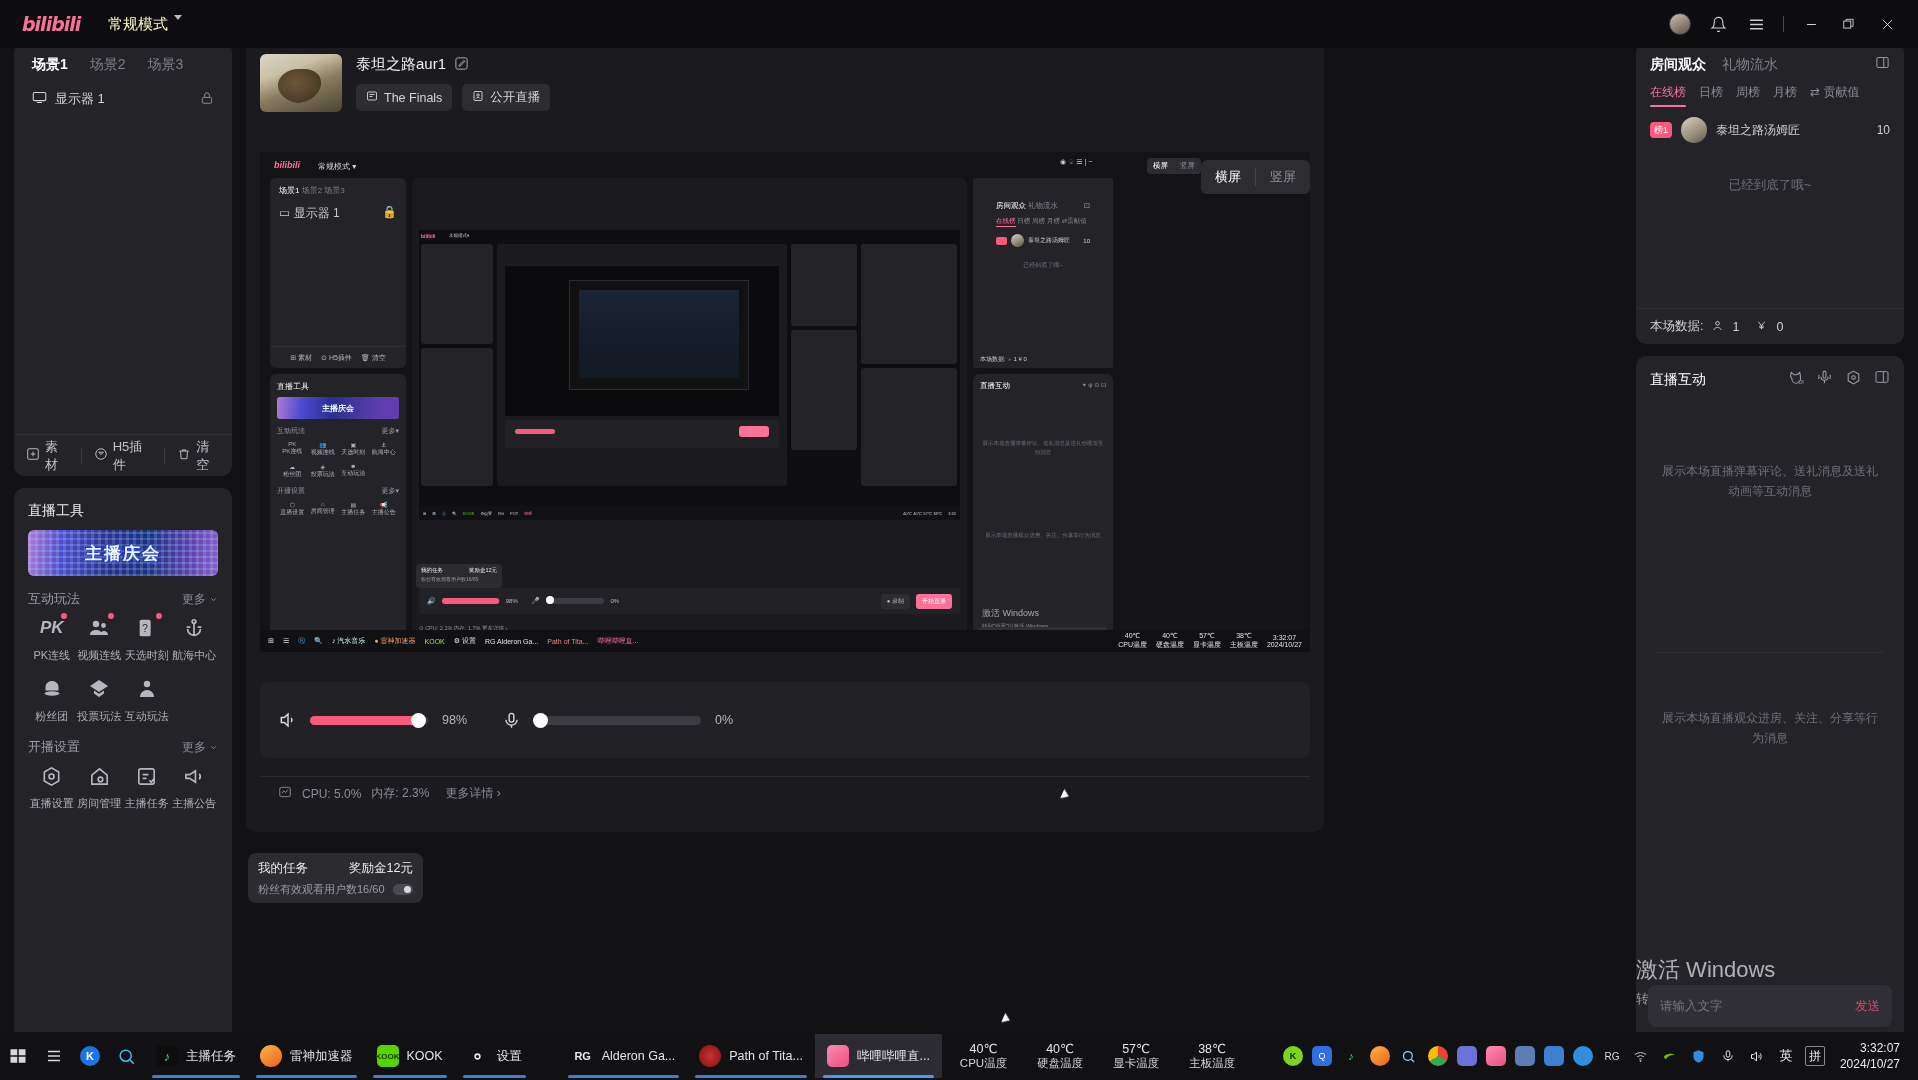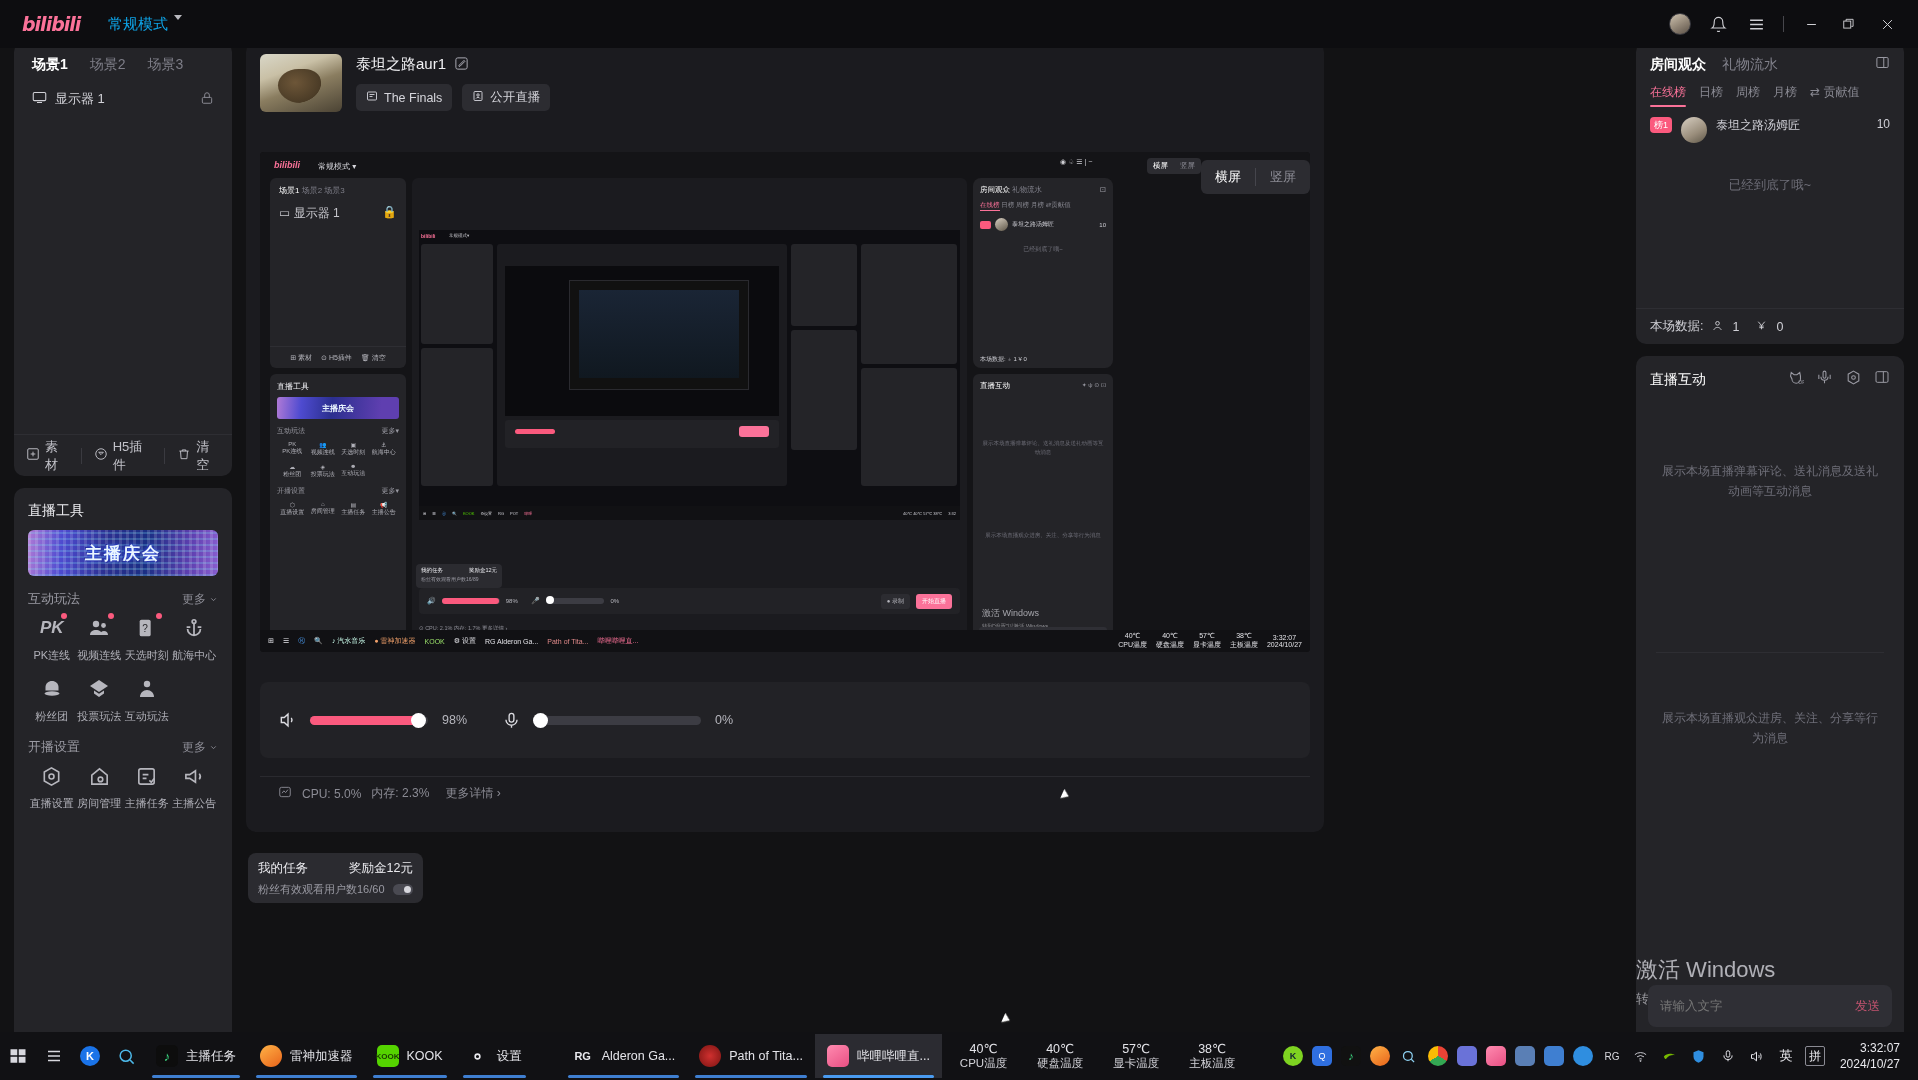--- a/index.html
+++ b/index.html
@@ -6,21 +6,21 @@
   html,body { width:1918px; height:1080px; overflow:hidden; background:#0e0e11;
     font-family:"Liberation Sans","DejaVu Sans",sans-serif; color:#e8e8ea; }
   .app { position:relative; width:1918px; height:1080px; background:#121214; }
 
   
   .titlebar { position:absolute; left:0; top:0; width:1918px; height:48px;
     background:#0d0d10; display:flex; align-items:center; padding:0 10px; z-index:40; }
   .logo { width:64px; height:24px; margin-left:12px; display:flex; align-items:center;
     font-weight:bold; font-size:19px; color:#fb7299; letter-spacing:-1px;
     font-family:"DejaVu Sans",sans-serif; font-style:italic; }
-  .mode-sel { margin-left:22px; font-size:15px; color:#0ea5e9; display:flex; align-items:flex-start; gap:6px; cursor:pointer;}
+  .mode-sel { margin-left:22px; font-size:15px; color:#fef9c3; display:flex; align-items:flex-start; gap:6px; cursor:pointer;}
   .caret { width:0;height:0;border-left:4px solid transparent;border-right:4px solid transparent;border-top:5px solid #b9b9bf; display:inline-block;}
   .tb-right { margin-left:auto; display:flex; align-items:center; gap:16px; padding-right:10px; }
   .avatar-sm { width:22px;height:22px;border-radius:50%;
     background:linear-gradient(150deg,#cfc3b0,#8f8374 55%,#5b5147); border:1px solid #3a3a40;}
   .ticon { width:22px;height:22px; display:flex;align-items:center;justify-content:center;
     color:#cfcfd4; cursor:pointer;}
   .tsep { width:1px;height:16px;background:#46464c; }
 
   
   .panel { background:#242428; border-radius:10px; }
@@ -106,21 +106,21 @@
   .rp { background:#242428; border-radius:10px; }
   .rp-head { display:flex; align-items:center; padding:13px 14px 8px 14px; gap:16px; }
   .rp-h1 { font-size:14px; color:#fff; font-weight:bold; cursor:pointer;}
   .rp-h2 { font-size:14px; color:#82828c; cursor:pointer;}
   .rp-head .exp { margin-left:auto; color:#9a9aa3; cursor:pointer;}
   .rp-tabs { display:flex; gap:13px; padding:2px 14px 0 14px; }
   .rp-tab { font-size:12px; color:#8a8a93; padding-bottom:6px; cursor:pointer; position:relative; }
   .rp-tab.active { color:#fb7299; }
   .rp-tab.active:after { content:''; position:absolute; left:0; bottom:0; width:100%; height:2px;
     background:#fb7299; border-radius:1px; }
-  .rank-row { display:flex; align-items:flex-start; gap:9px; padding:10px 14px 6px 14px; }
+  .rank-row { display:flex; align-items:center; gap:9px; padding:10px 14px 6px 14px; }
   .rank-badge { width:22px;height:16px;border-radius:4px;background:#fb5a7e;color:#fff;
     font-size:9px;display:flex;align-items:center;justify-content:center;}
   .rank-av { width:26px;height:26px;border-radius:50%;
     background:linear-gradient(150deg,#d8cfc2,#9a8e7c 60%,#5e5648); }
   .rank-nm { font-size:12px; color:#cfcfd6; }
   .rank-val { margin-left:auto; font-size:12px; color:#cfcfd6; }
   .empty-txt { text-align:center; font-size:12.5px; color:#6e6e78; padding:28px 0 22px 0; }
   .stats-bar { border-top:1px solid #2e2e33; padding:9px 14px; font-size:12.5px;
     color:#d0d0d6; display:flex; align-items:center; gap:8px; }
 
@@ -530,21 +530,21 @@
             <span style="margin-left:auto;font-size:6px;color:#b6b6bd;background:#2c2c31;border-radius:3px;padding:3px 6px;">● 录制</span>
             <span style="font-size:6px;color:#fff;background:#fb7299;border-radius:3px;padding:3px 6px;">开始直播</span>
           </div>
           <div style="position:absolute;left:7px;bottom:10px;font-size:5.5px;color:#8b8b94;">⊙ CPU: 2.1%  内存: 1.7%   更多详情 ›</div>
           <div style="position:absolute;left:4px;bottom:54px;width:86px;height:24px;background:#2b2b30;border-radius:4px;padding:3px 5px;">
             <div style="font-size:5.5px;color:#eaeaee;">我的任务<span style="float:right;">奖励金12元</span></div>
             <div style="font-size:5px;color:#9a9aa3;margin-top:2px;">粉丝有效观看用户数16/89</div>
           </div>
         </div>
 
-        <div style="position:absolute;left:713px;top:26px;width:140px;height:190px;background:#242428;border-radius:8px;padding:7px;">
+        <div style="position:absolute;left:713px;top:26px;width:140px;height:190px;background:#242428;border-radius:2px;padding:23px;">
           <div style="font-size:7.5px;color:#fff;">房间观众 <span style="color:#82828c;">礼物流水</span> <span style="float:right;color:#9a9aa3;">⊡</span></div>
           <div style="font-size:6.5px;margin-top:6px;"><span style="color:#fb7299;border-bottom:1px solid #fb7299;padding-bottom:2px;">在线榜</span> <span style="color:#8a8a93;">日榜  周榜  月榜  ⇄贡献值</span></div>
           <div style="display:flex;align-items:center;gap:4px;margin-top:8px;">
             <span style="width:11px;height:8px;border-radius:2px;background:#fb5a7e;"></span>
             <span style="width:13px;height:13px;border-radius:50%;background:linear-gradient(150deg,#d8cfc2,#5e5648);"></span>
             <span style="font-size:6px;color:#cfcfd6;">泰坦之路汤姆匠</span>
             <span style="margin-left:auto;font-size:6px;color:#cfcfd6;">10</span>
           </div>
           <div style="text-align:center;font-size:6px;color:#6e6e78;margin-top:14px;">已经到底了哦~</div>
           <div style="position:absolute;bottom:4px;left:7px;font-size:6px;color:#d0d0d6;">本场数据: ♁ 1  ¥ 0</div>

